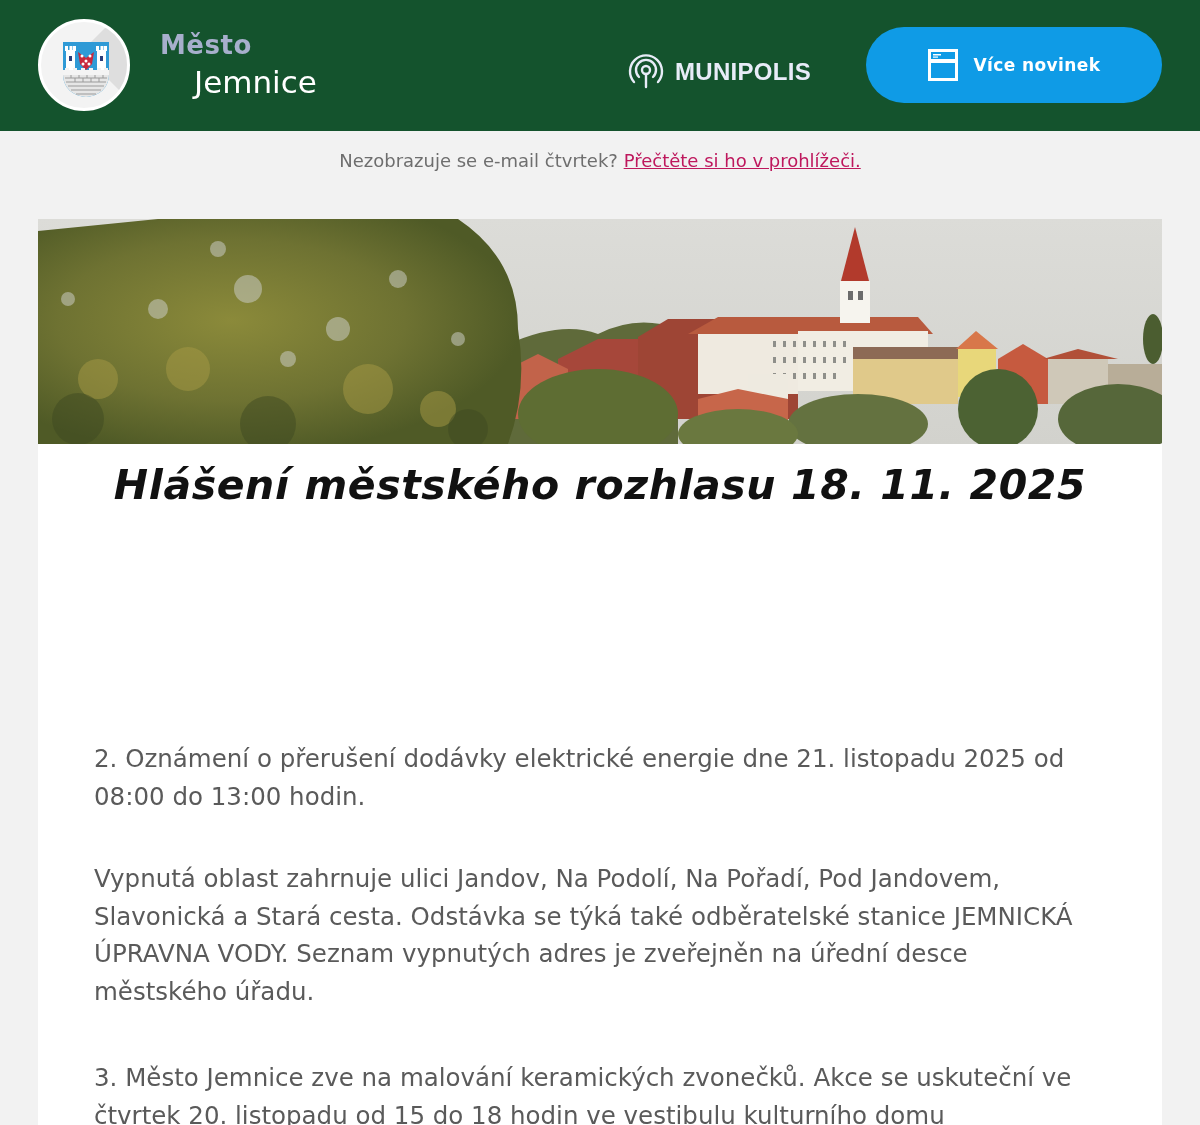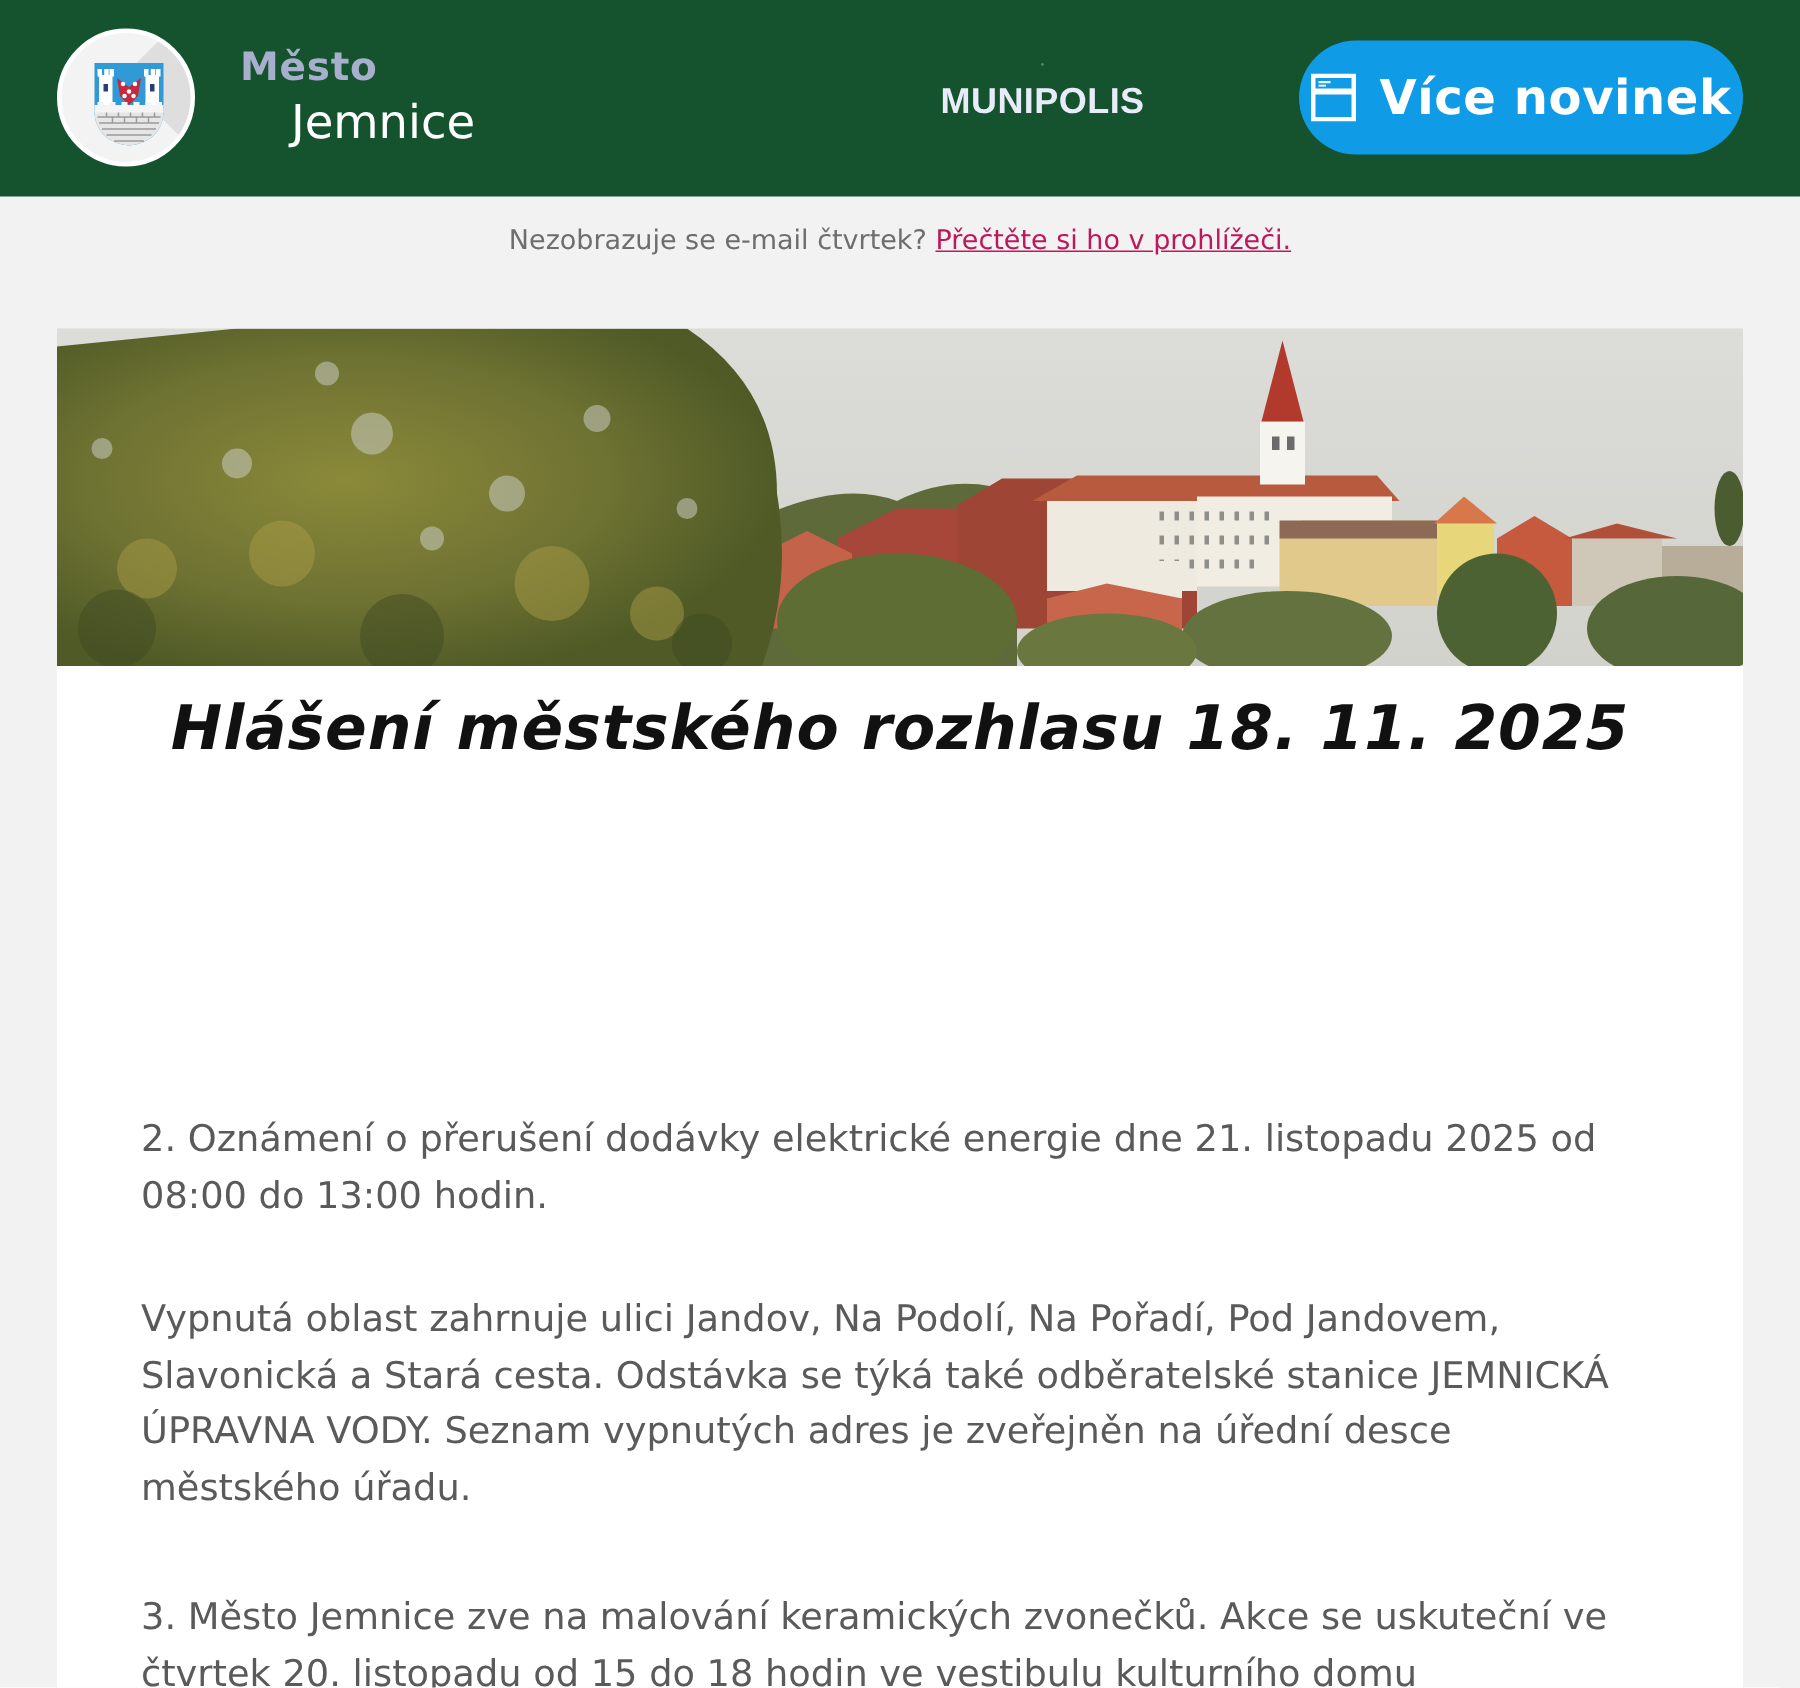--- a/index.html
+++ b/index.html
@@ -29,34 +29,34 @@
     .logo-circle svg { position: absolute; left: 20px; top: 18px; }
     .brand-top {
       position: absolute; left: 160px; top: 30px;
       font-size: 26px; font-weight: bold; color: #a7afcc; letter-spacing: 0.5px;
     }
     .brand-bottom {
       position: absolute; left: 158px; top: 64px;
       font-size: 31px; color: #ffffff; margin-left: 36px;
     }
     .munipolis {
-      position: absolute; left: 627px; top: 42px; height: 40px;
-      display: flex; align-items: center; gap: 10px; flex-direction: column;
+      position: absolute; left: 627px; top: 52px; height: 40px;
+      display: flex; align-items: center; gap: 10px;
     }
     .munipolis-text {
       font-family: "Liberation Sans", sans-serif;
       font-weight: bold; font-size: 24px; color: #e8ecf8; letter-spacing: 0.3px;
     }
     .more-news-btn {
       position: absolute; left: 866px; top: 27px; width: 296px; height: 76px;
       border-radius: 38px; background: #0f9be6;
       display: flex; align-items: center; justify-content: center; gap: 16px;
       cursor: pointer;
     }
-    .more-news-label { font-size: 32px; font-weight: bold; color: #ffffff; letter-spacing: 0.4px; }
+    .more-news-label { font-size: 17px; font-weight: bold; color: #ffffff; letter-spacing: 0.4px; }
 
     
     .browser-line {
       position: absolute; left: 0; top: 150px; width: 1200px; text-align: center;
       font-size: 18px; color: #6e6e6e;
     }
     .browser-line a { color: #be185d; text-decoration: underline; }
 
     
     .card {

